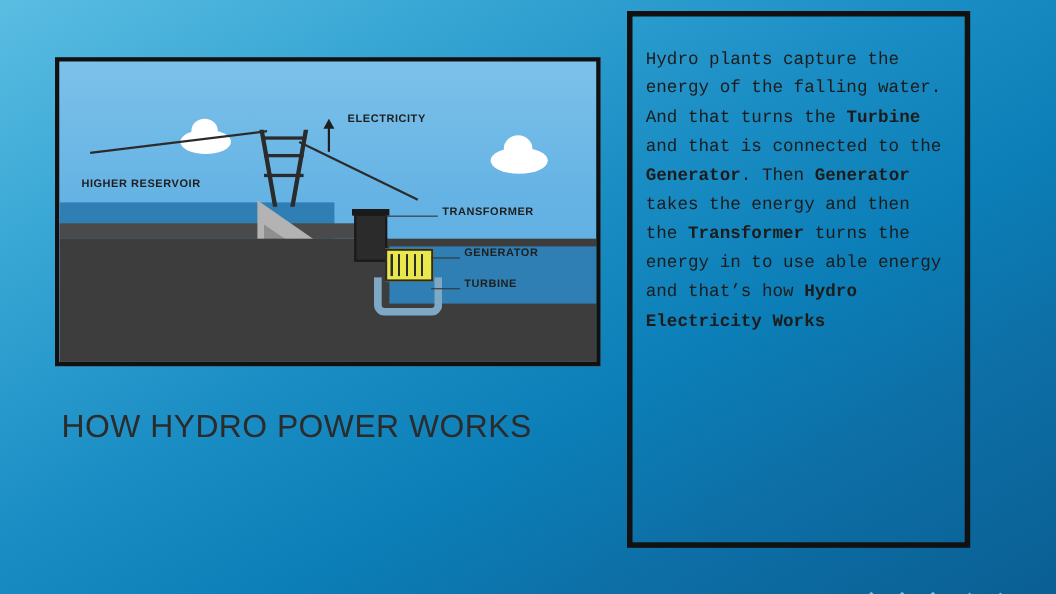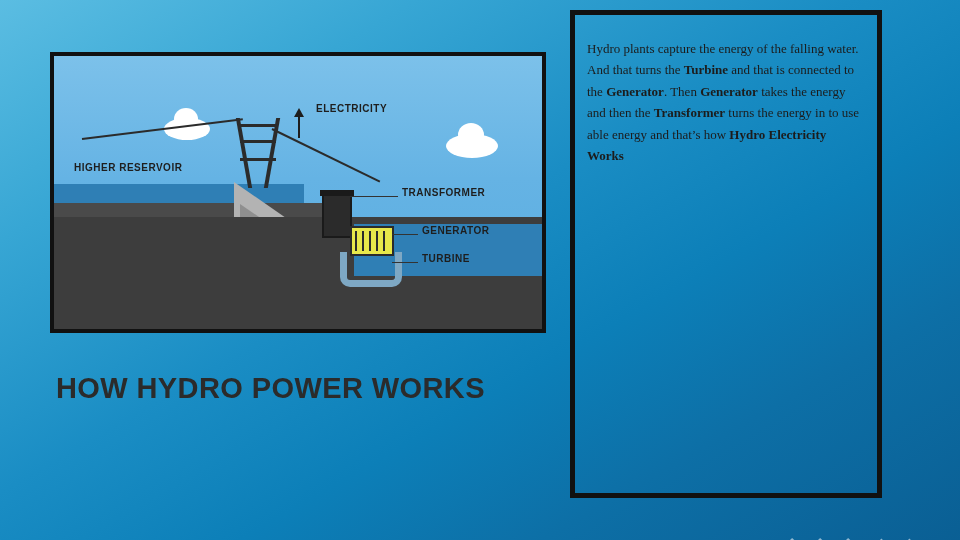--- a/index.html
+++ b/index.html
@@ -213,39 +213,38 @@
   .slide-title {
     position: absolute;
     left: 56px;
     top: 368px;
     width: 470px;
     color: #2b2b2b;
     font-size: 29px;
     line-height: 1.38;
     letter-spacing: 0.4px;
     font-family: "Liberation Sans", sans-serif;
-    font-weight: bold;
   }
   
   .text-panel {
     position: absolute;
     left: 570px;
     top: 10px;
     width: 312px;
     height: 488px;
     border: 5px solid #111;
     box-sizing: border-box;
     background: transparent;
     padding: 10px 12px 0 12px;
   }
   .body-text {
     color: #1c1c1c;
-    font-size: 13px;
+    font-size: 16px;
     line-height: 1.65;
-    font-family: Liberation Serif, serif;
+    font-family: Liberation Mono, monospace;
   }
   .body-text b { font-weight: bold; }
 </style>
 </head>
 <body>
 
 <div class="slide">
 
   <div class="streaks">
     <div class="streak" style="left:150px; bottom:0px; width:260px; height:3px;"></div>

